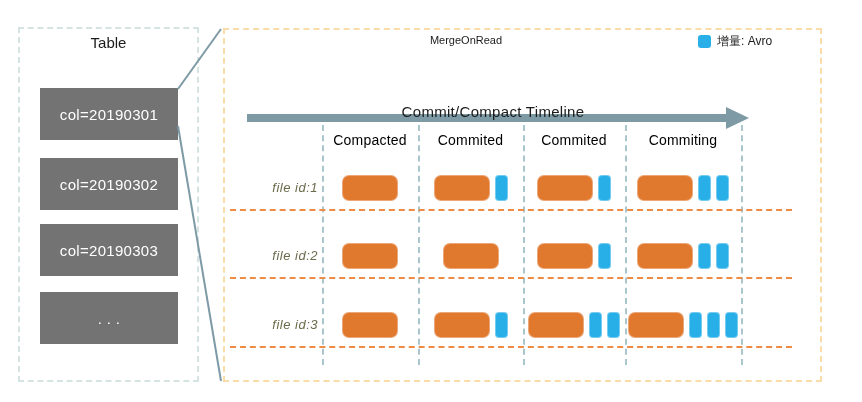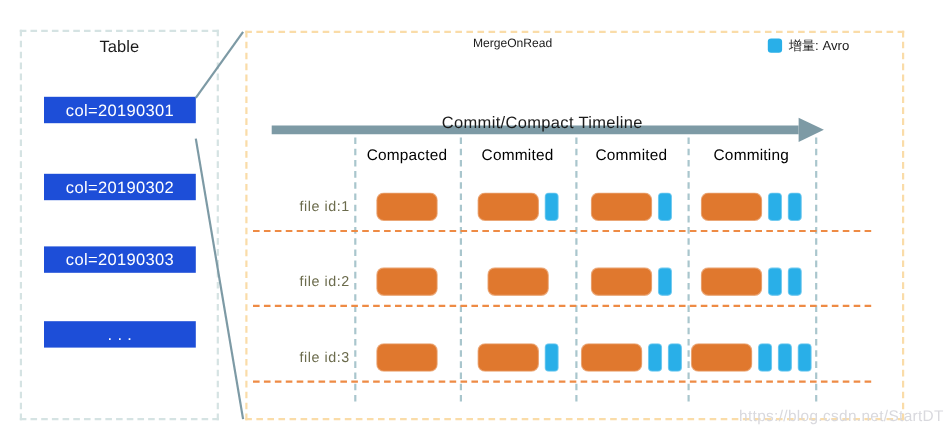--- a/index.html
+++ b/index.html
@@ -4,22 +4,22 @@
 <style>
   * { margin:0; padding:0; box-sizing:border-box; }
   body { background:#ffffff; font-family:"Liberation Sans","DejaVu Sans",sans-serif; }
   .canvas { position:relative; width:862px; height:402px; background:#ffffff; overflow:hidden; }
 
   
   .table-panel { position:absolute; left:18px; top:27px; width:181px; height:355px;
                  border:2px dashed #d5e3e3; }
   .table-title { position:absolute; left:18px; top:34px; width:181px; text-align:center;
                  font-size:15px; color:#1b1b1b; }
-  .partition-box { position:absolute; left:40px; width:138px; height:24px;
-                   background:#1d4ed8; color:#ffffff; font-size:15px;
+  .partition-box { position:absolute; left:40px; width:138px; height:52px;
+                   background:#737373; color:#ffffff; font-size:15px;
                    display:flex; align-items:center; justify-content:center;
                    letter-spacing:0.3px; }
 
   
   .mor-panel { position:absolute; left:223px; top:28px; width:599px; height:354px;
                border:2px dashed #fadca8; }
   .mor-title { position:absolute; left:236px; top:34px; width:460px; text-align:center;
                font-size:11px; color:#1b1b1b; }
 
   
@@ -34,21 +34,21 @@
   .overlay-svg { position:absolute; left:0; top:0; width:862px; height:402px; pointer-events:none; }
 
   
   .col-header { position:absolute; top:132px; height:20px; text-align:center;
                 font-size:14px; color:#000000; letter-spacing:0.2px; }
   .v-guide { position:absolute; top:125px; height:240px; width:0;
              border-left:2px dashed #a9c6cd; }
 
   
   .row-label { position:absolute; width:82px; text-align:right; font-size:13px;
-               color:#6b6b4c; letter-spacing:0.5px; white-space:nowrap; }
+               color:#6b6b4c; letter-spacing:0.5px; white-space:nowrap;font-style:italic; }
   .row-grid { position:absolute; left:322px; width:419px; height:26px;
               display:grid; grid-template-columns:96px 105px 102px 116px; }
   .cell { display:flex; align-items:center; justify-content:center; gap:5px; }
   .rect-parquet { width:56px; height:26px; border-radius:7px; background:#e0782e;
                   border:1px solid rgba(255,255,255,0.35); flex:0 0 auto; }
   .rect-avro { width:13px; height:26px; border-radius:4px; background:#29afe8;
                border:1px solid rgba(255,255,255,0.35); flex:0 0 auto; }
   .row-sep { position:absolute; left:230px; width:562px; height:0;
              border-top:2px dashed #ee8b45; }
 
@@ -160,14 +160,13 @@
           <div class="rect-avro"></div>
         </div>
       </div>
     </div>
   <div id="row-separators">
       <div class="row-sep" style="top: 209px;"></div>
       <div class="row-sep" style="top: 277px;"></div>
       <div class="row-sep" style="top: 346px;"></div>
     </div>
 
-  <div class="watermark">https://blog.csdn.net/StartDT</div>
 </div>
 
 </body></html>

